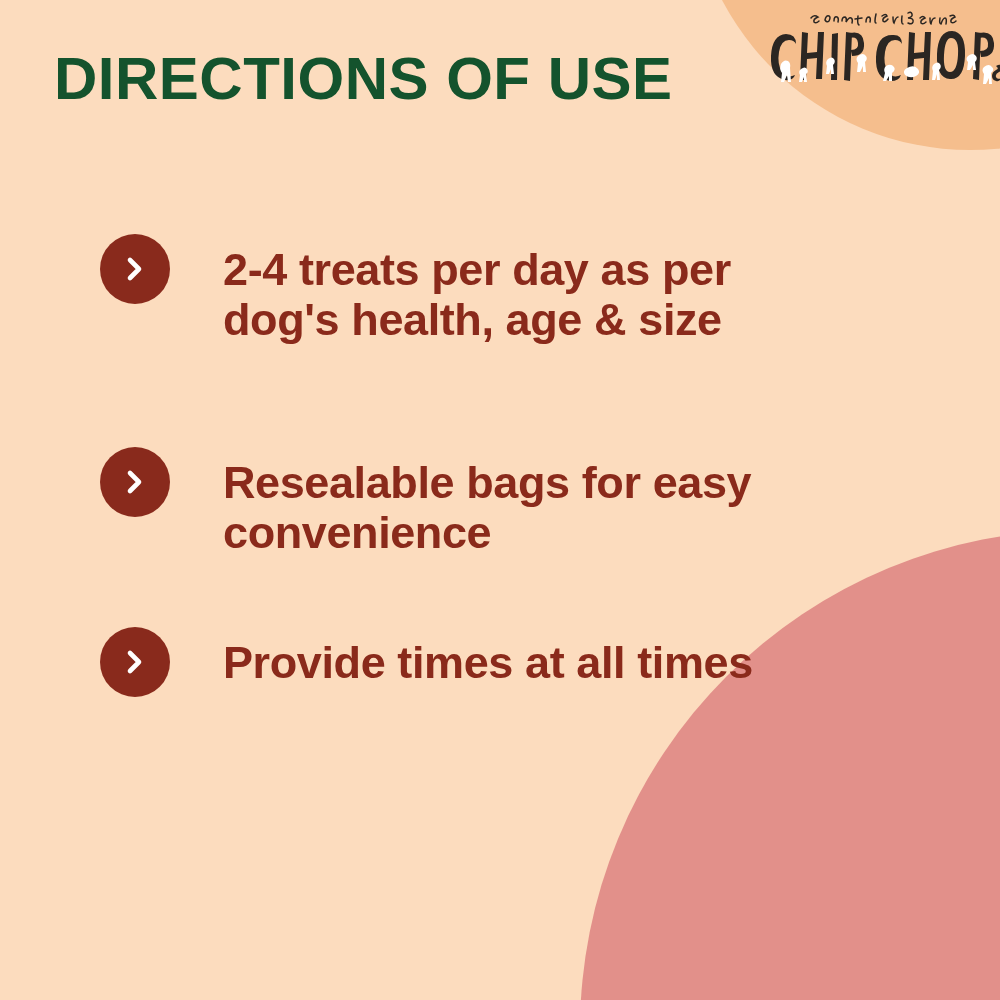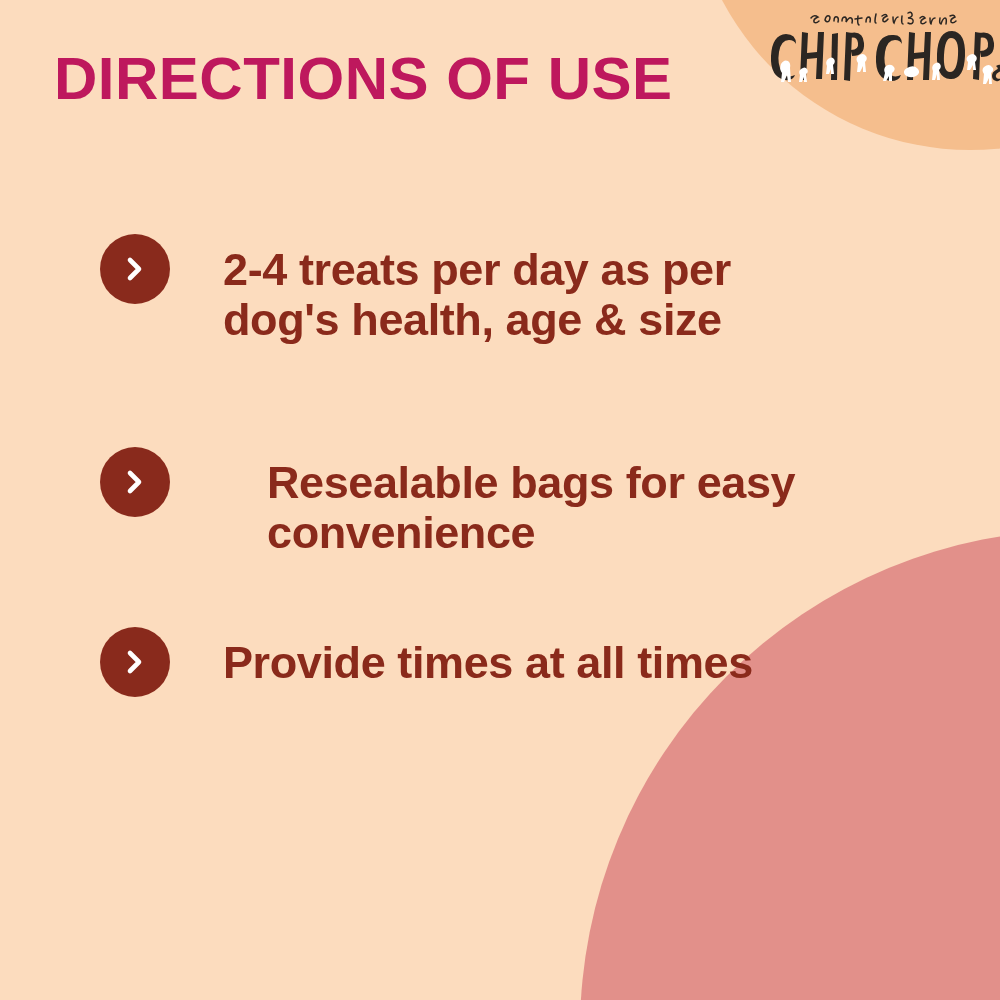--- a/index.html
+++ b/index.html
@@ -59,21 +59,21 @@
   
   #page-title {
     position: absolute;
     left: 54px;
     top: 47px;
     font-family: "Liberation Sans", sans-serif;
     font-weight: 700;
     font-size: 60px;
     letter-spacing: 0.5px;
     line-height: 1.05;
-    color: #be185d;
+    color: #14532d;
     white-space: nowrap;
   }
 
   
   #directions-list {
     position: absolute;
     left: 0;
     top: 4px;
     width: 1000px;
     height: 1000px;
@@ -103,21 +103,21 @@
     font-family: "Liberation Sans", sans-serif;
     font-weight: 700;
     font-size: 45px;
     line-height: 50px;
     letter-spacing: -0.4px;
     color: #8A2A1B;
     max-width: 600px;
   }
 
   #list-item-0 { left: 100px; top: 230px; }
-  #list-item-1 { left: 100px; top: 443px; gap: 44px; }
+  #list-item-1 { left: 100px; top: 443px; }
   #list-item-2 { left: 100px; top: 623px; }
 
   #list-item-0 .item-text { padding-top: 11px; }
   #list-item-1 .item-text { padding-top: 11px; }
   #list-item-2 .item-text { padding-top: 11px; }
 </style>
 </head>
 <body>
 
 <div id="canvas">

